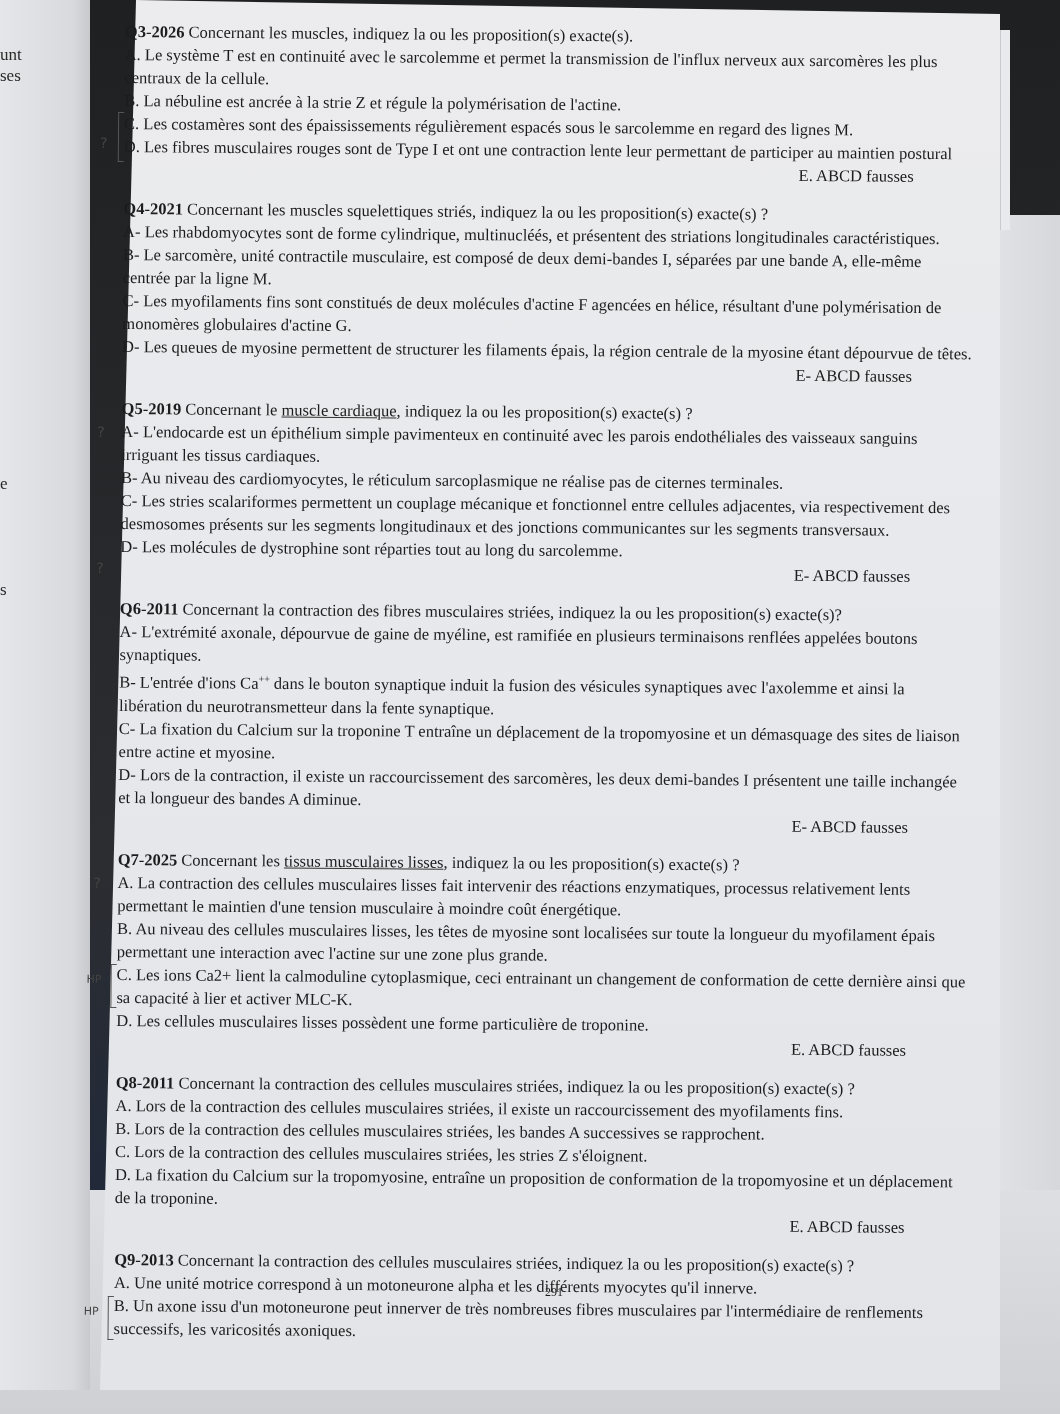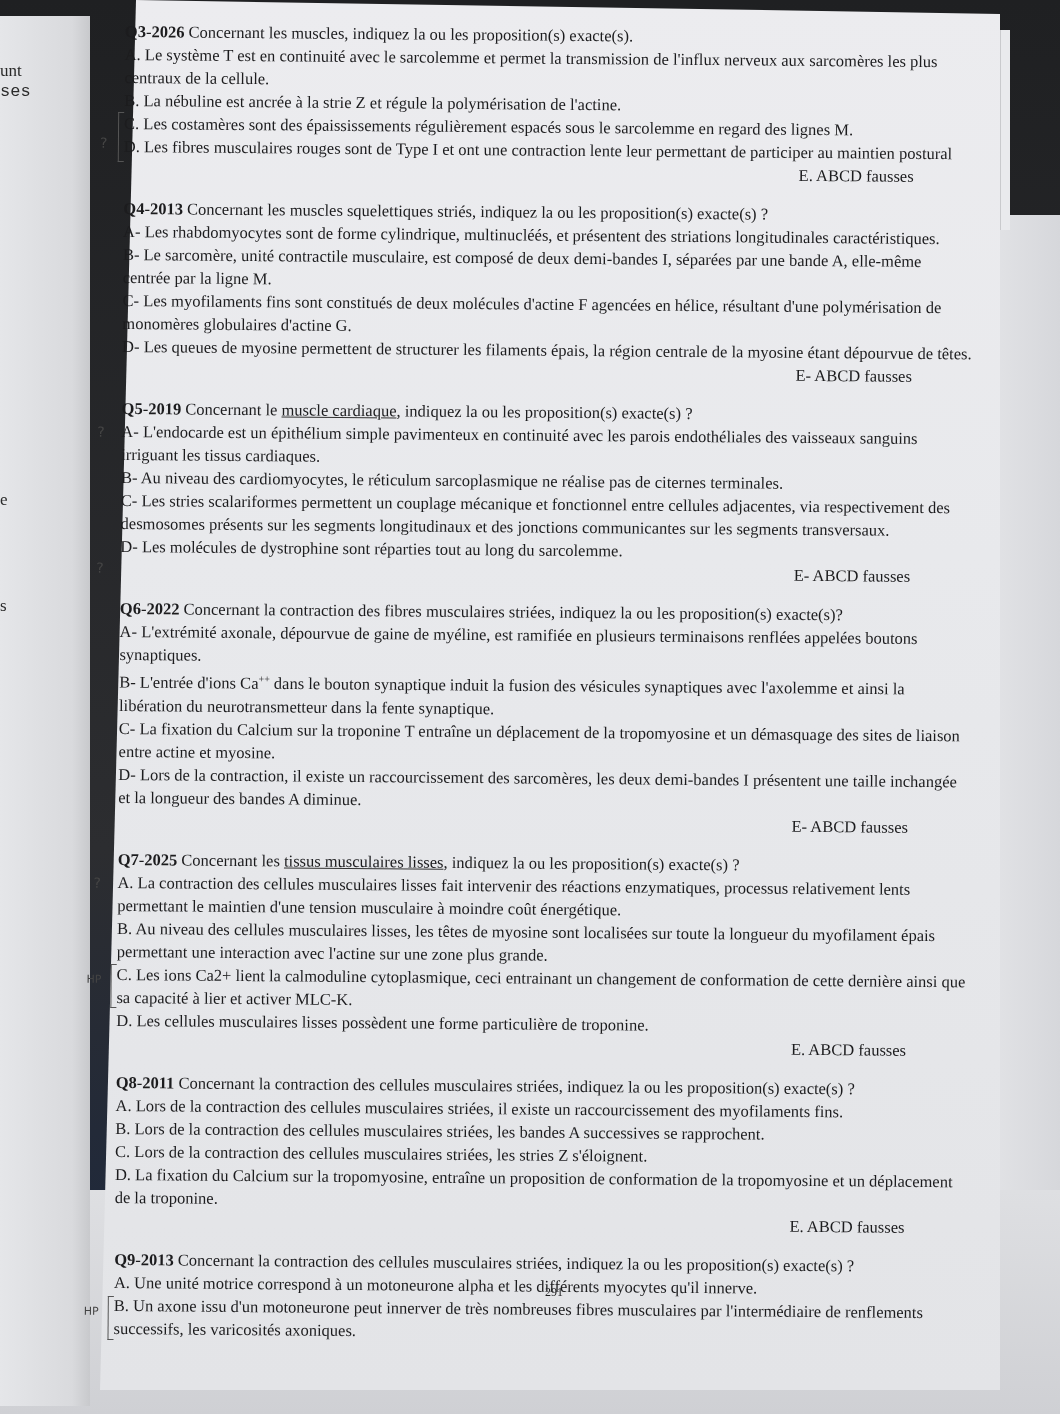--- a/index.html
+++ b/index.html
@@ -14,21 +14,21 @@
   .under-sheet {
     position: absolute; left: 0; top: 1190px; width: 1060px; height: 224px;
     background: linear-gradient(180deg,#dedfe2,#cfd0d4);
   }
   .under-right {
     position: absolute; left: 990px; top: 215px; width: 70px; height: 1000px;
     background: linear-gradient(90deg,#e2e3e6,#d6d7db);
   }
   .stack-edge { position: absolute; top: 18px; width: 10px; height: 200px; background: #e9eaed; border-left: 1px solid #c9cacd; }
   .left-page {
-    position: absolute; left: 0; top: 16px; width: 90px; height: 1390px;
+    position: absolute; left: 0; top: 0; width: 90px; height: 1390px;
     background: linear-gradient(90deg,#e5e6e9 0%,#d9dadd 80%,#c8c9cc 100%);
   }
   .left-page .frag { position: absolute; left: 0; font-size: 17px; color: #2a2a2a; }
   .main-page {
     position: absolute; left: 100px; top: 0; width: 900px; height: 1390px;
     background: linear-gradient(180deg,#ececef 0%,#e8e9ec 40%,#e3e4e7 100%);
     clip-path: polygon(4% 0%, 100% 1%, 100% 100%, 0% 100%);
     box-shadow: -4px 0 10px rgba(0,0,0,.25);
   }
   .content {
@@ -50,62 +50,62 @@
 <body>
 
 <div class="dark-bg"></div>
 <div class="under-right"></div>
 <div class="stack-edge" style="left:985px;"></div>
 <div class="stack-edge" style="left:1000px;top:30px;"></div>
 <div class="under-sheet"></div>
 
 <div class="left-page">
   <span class="frag" style="top:45px;">unt</span>
-  <span class="frag" style="top:66px;font-family:Liberation Mono, monospace;">ses</span>
+  <span class="frag" style="top:66px;">ses</span>
   <span class="frag" style="top:474px;">e</span>
   <span class="frag" style="top:580px;">s</span>
 </div>
 
 <div class="main-page"></div>
 
 <div class="content">
 
   <div class="q">
     <span class="line q-head"><b>Q3-2026</b> <span>Concernant les muscles, indiquez la ou les proposition(s) exacte(s).</span></span>
     <span class="line"><span>A.</span> <span>Le système T est en continuité avec le sarcolemme et permet la transmission de l'influx nerveux aux sarcomères les plus centraux de la cellule.</span></span>
     <span class="line"><span>B.</span> <span>La nébuline est ancrée à la strie Z et régule la polymérisation de l'actine.</span></span>
     <span class="bracket" style="top:92px;height:50px;"></span>
     <span class="mark" style="top:112px;">?</span>
     <span class="line"><span>C.</span> <span>Les costamères sont des épaississements régulièrement espacés sous le sarcolemme en regard des lignes M.</span></span>
     <span class="line"><span>D.</span> <span>Les fibres musculaires rouges sont de Type I et ont une contraction lente leur permettant de participer au maintien postural</span></span>
     <span class="line right-answer">E. ABCD fausses</span>
   </div>
 
   <div class="q">
-    <span class="line q-head"><b>Q4-2013</b> <span>Concernant les muscles squelettiques striés, indiquez la ou les proposition(s) exacte(s) ?</span></span>
+    <span class="line q-head"><b>Q4-2021</b> <span>Concernant les muscles squelettiques striés, indiquez la ou les proposition(s) exacte(s) ?</span></span>
     <span class="line"><span>A-</span> <span>Les rhabdomyocytes sont de forme cylindrique, multinucléés, et présentent des striations longitudinales caractéristiques.</span></span>
     <span class="line"><span>B-</span> <span>Le sarcomère, unité contractile musculaire, est composé de deux demi-bandes I, séparées par une bande A, elle-même centrée par la ligne M.</span></span>
     <span class="line"><span>C-</span> <span>Les myofilaments fins sont constitués de deux molécules d'actine F agencées en hélice, résultant d'une polymérisation de monomères globulaires d'actine G.</span></span>
     <span class="line"><span>D-</span> <span>Les queues de myosine permettent de structurer les filaments épais, la région centrale de la myosine étant dépourvue de têtes.</span></span>
     <span class="line right-answer">E- ABCD fausses</span>
   </div>
 
   <div class="q">
     <span class="line q-head"><b>Q5-2019</b> <span>Concernant le </span><span class="underline">muscle cardiaque</span><span>, indiquez la ou les proposition(s) exacte(s) ?</span></span>
     <span class="mark" style="top:24px;">?</span>
     <span class="line"><span>A-</span> <span>L'endocarde est un épithélium simple pavimenteux en continuité avec les parois endothéliales des vaisseaux sanguins irriguant les tissus cardiaques.</span></span>
     <span class="line"><span>B-</span> <span>Au niveau des cardiomyocytes, le réticulum sarcoplasmique ne réalise pas de citernes terminales.</span></span>
     <span class="line"><span>C-</span> <span>Les stries scalariformes permettent un couplage mécanique et fonctionnel entre cellules adjacentes, via respectivement des desmosomes présents sur les segments longitudinaux et des jonctions communicantes sur les segments transversaux.</span></span>
     <span class="mark" style="top:160px;">?</span>
     <span class="line"><span>D-</span> <span>Les molécules de dystrophine sont réparties tout au long du sarcolemme.</span></span>
     <span class="line right-answer">E- ABCD fausses</span>
   </div>
 
   <div class="q">
-    <span class="line q-head"><b>Q6-2022</b> <span>Concernant la contraction des fibres musculaires striées, indiquez la ou les proposition(s) exacte(s)?</span></span>
+    <span class="line q-head"><b>Q6-2011</b> <span>Concernant la contraction des fibres musculaires striées, indiquez la ou les proposition(s) exacte(s)?</span></span>
     <span class="line"><span>A-</span> <span>L'extrémité axonale, dépourvue de gaine de myéline, est ramifiée en plusieurs terminaisons renflées appelées boutons synaptiques.</span></span>
     <span class="line"><span>B-</span> <span>L'entrée d'ions Ca</span><sup>++</sup><span> dans le bouton synaptique induit la fusion des vésicules synaptiques avec l'axolemme et ainsi la libération du neurotransmetteur dans la fente synaptique.</span></span>
     <span class="line"><span>C-</span> <span>La fixation du Calcium sur la troponine T entraîne un déplacement de la tropomyosine et un démasquage des sites de liaison entre actine et myosine.</span></span>
     <span class="line"><span>D-</span> <span>Lors de la contraction, il existe un raccourcissement des sarcomères, les deux demi-bandes I présentent une taille inchangée et la longueur des bandes A diminue.</span></span>
     <span class="line right-answer">E- ABCD fausses</span>
   </div>
 
   <div class="q">
     <span class="line q-head"><b>Q7-2025</b> <span>Concernant les </span><span class="underline">tissus musculaires lisses</span><span>, indiquez la ou les proposition(s) exacte(s) ?</span></span>
     <span class="mark" style="top:24px;">?</span>

